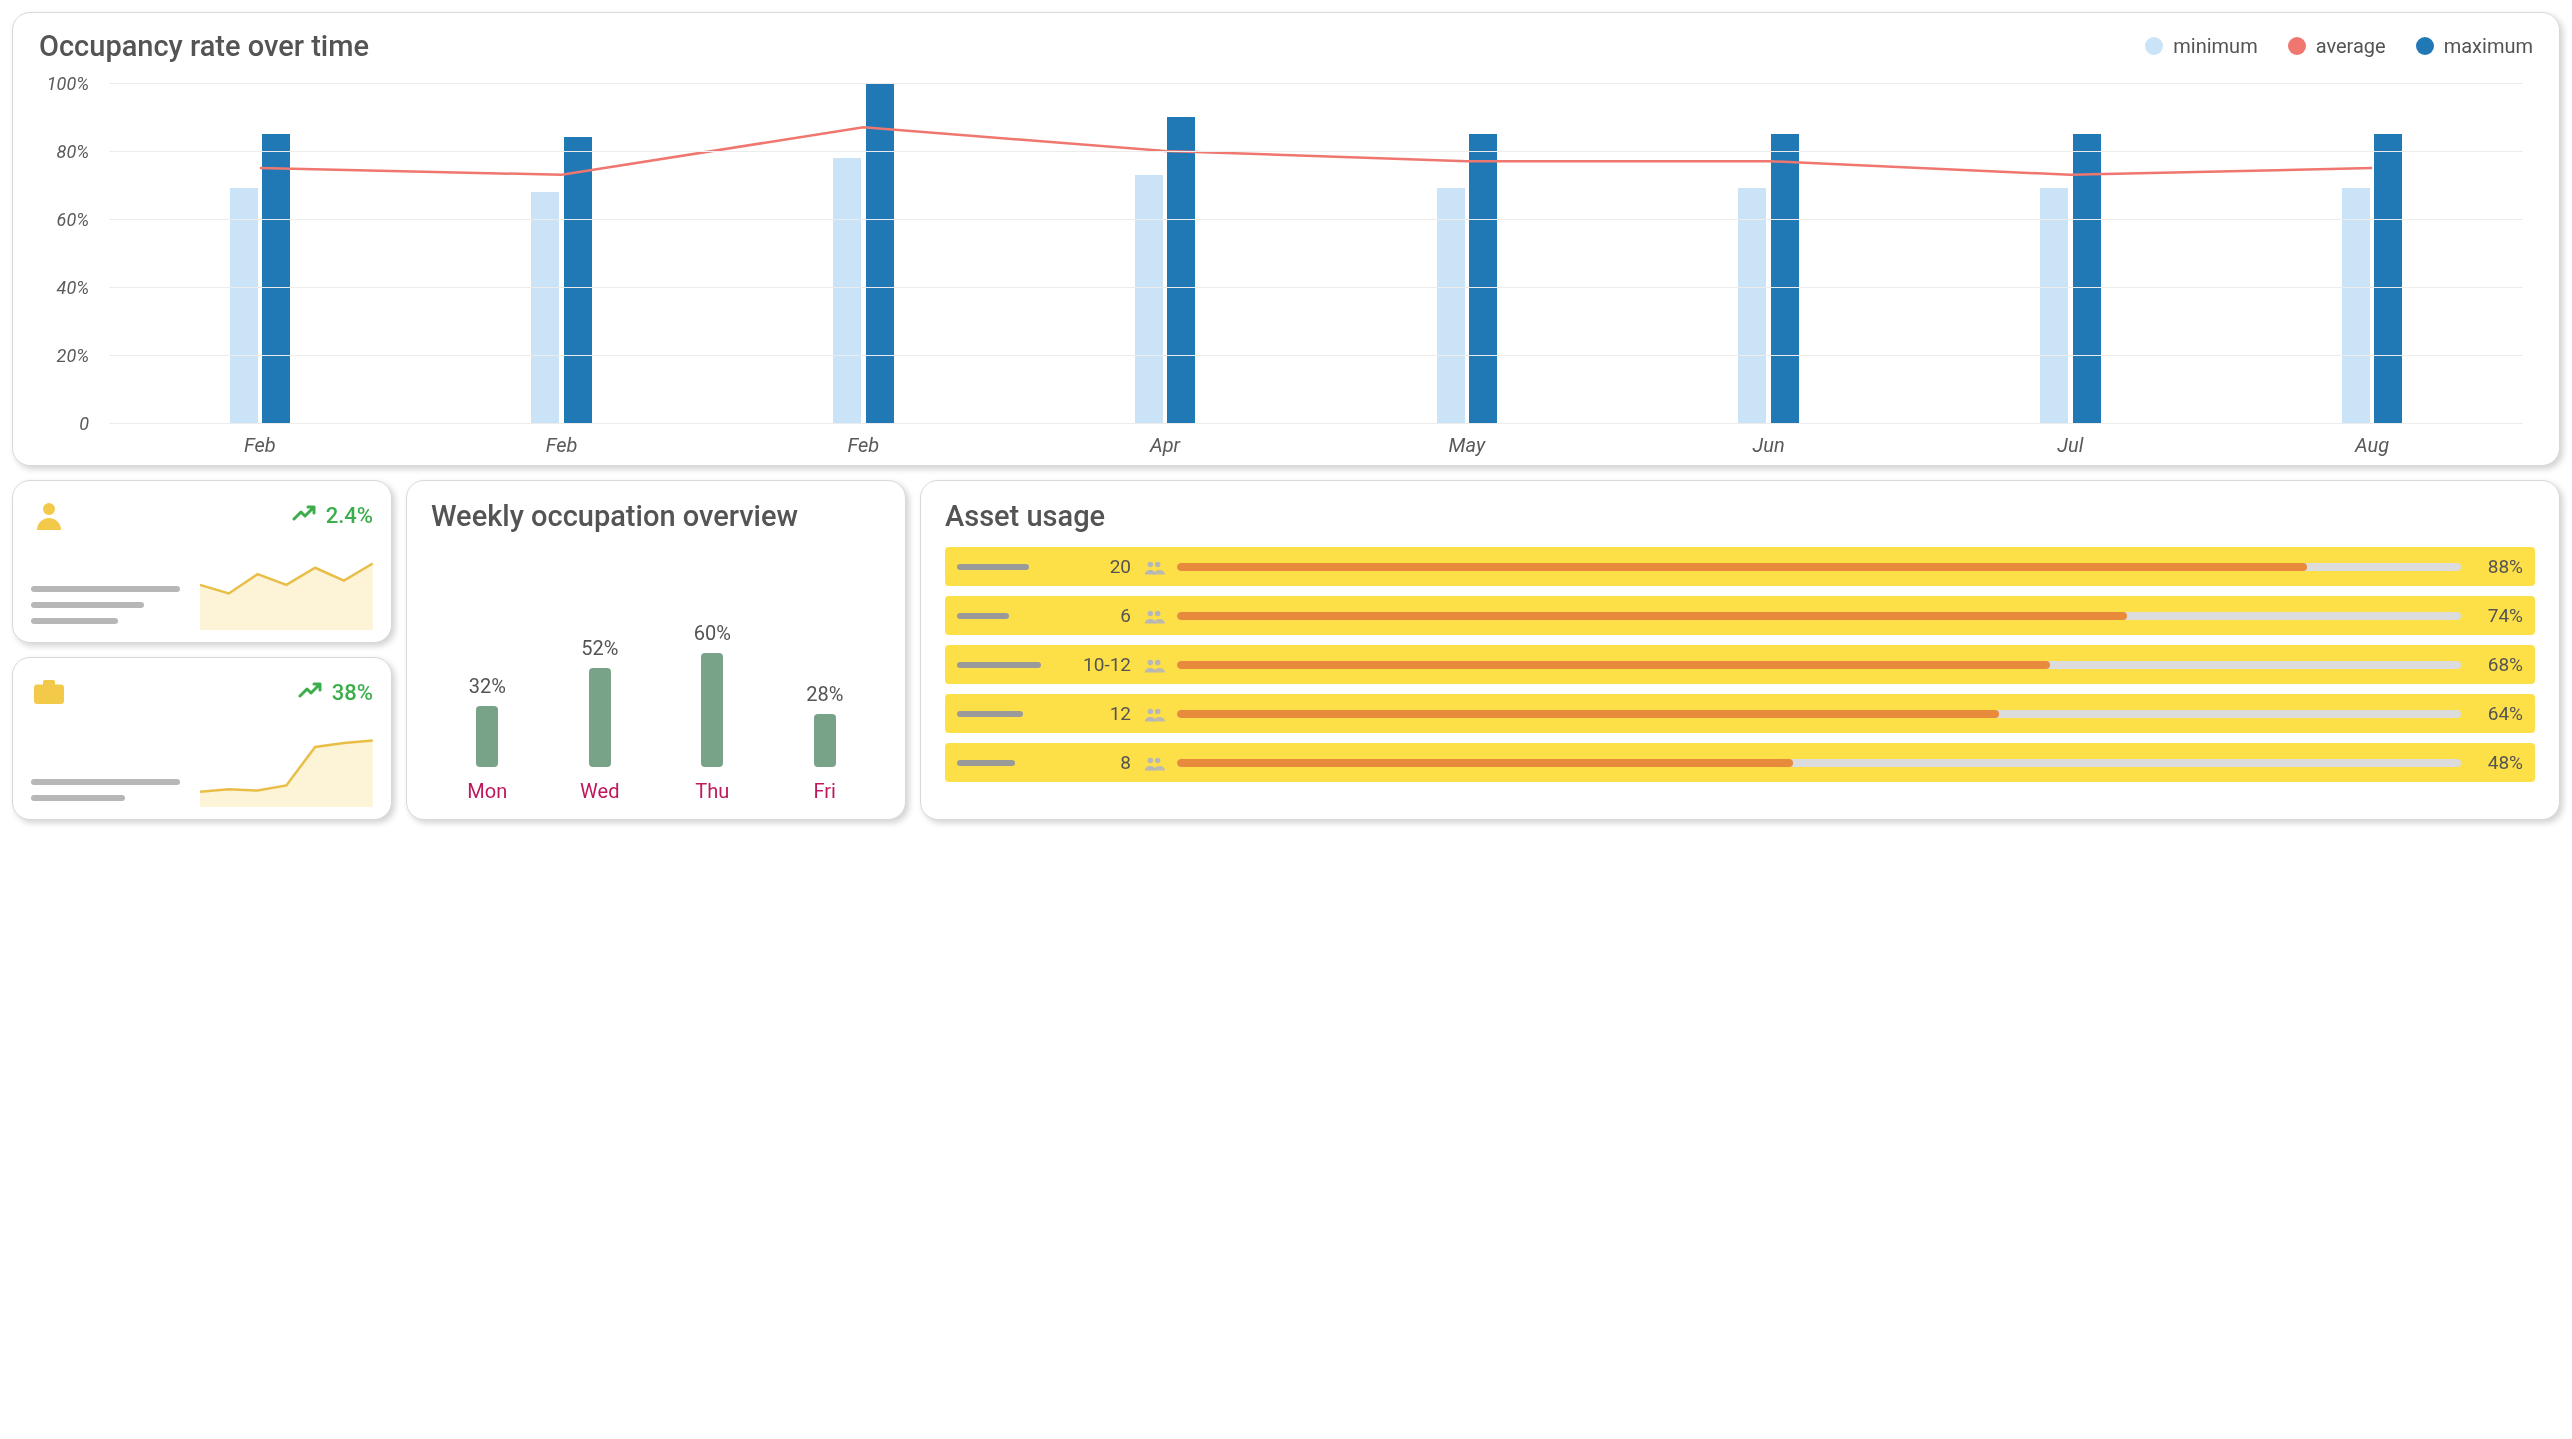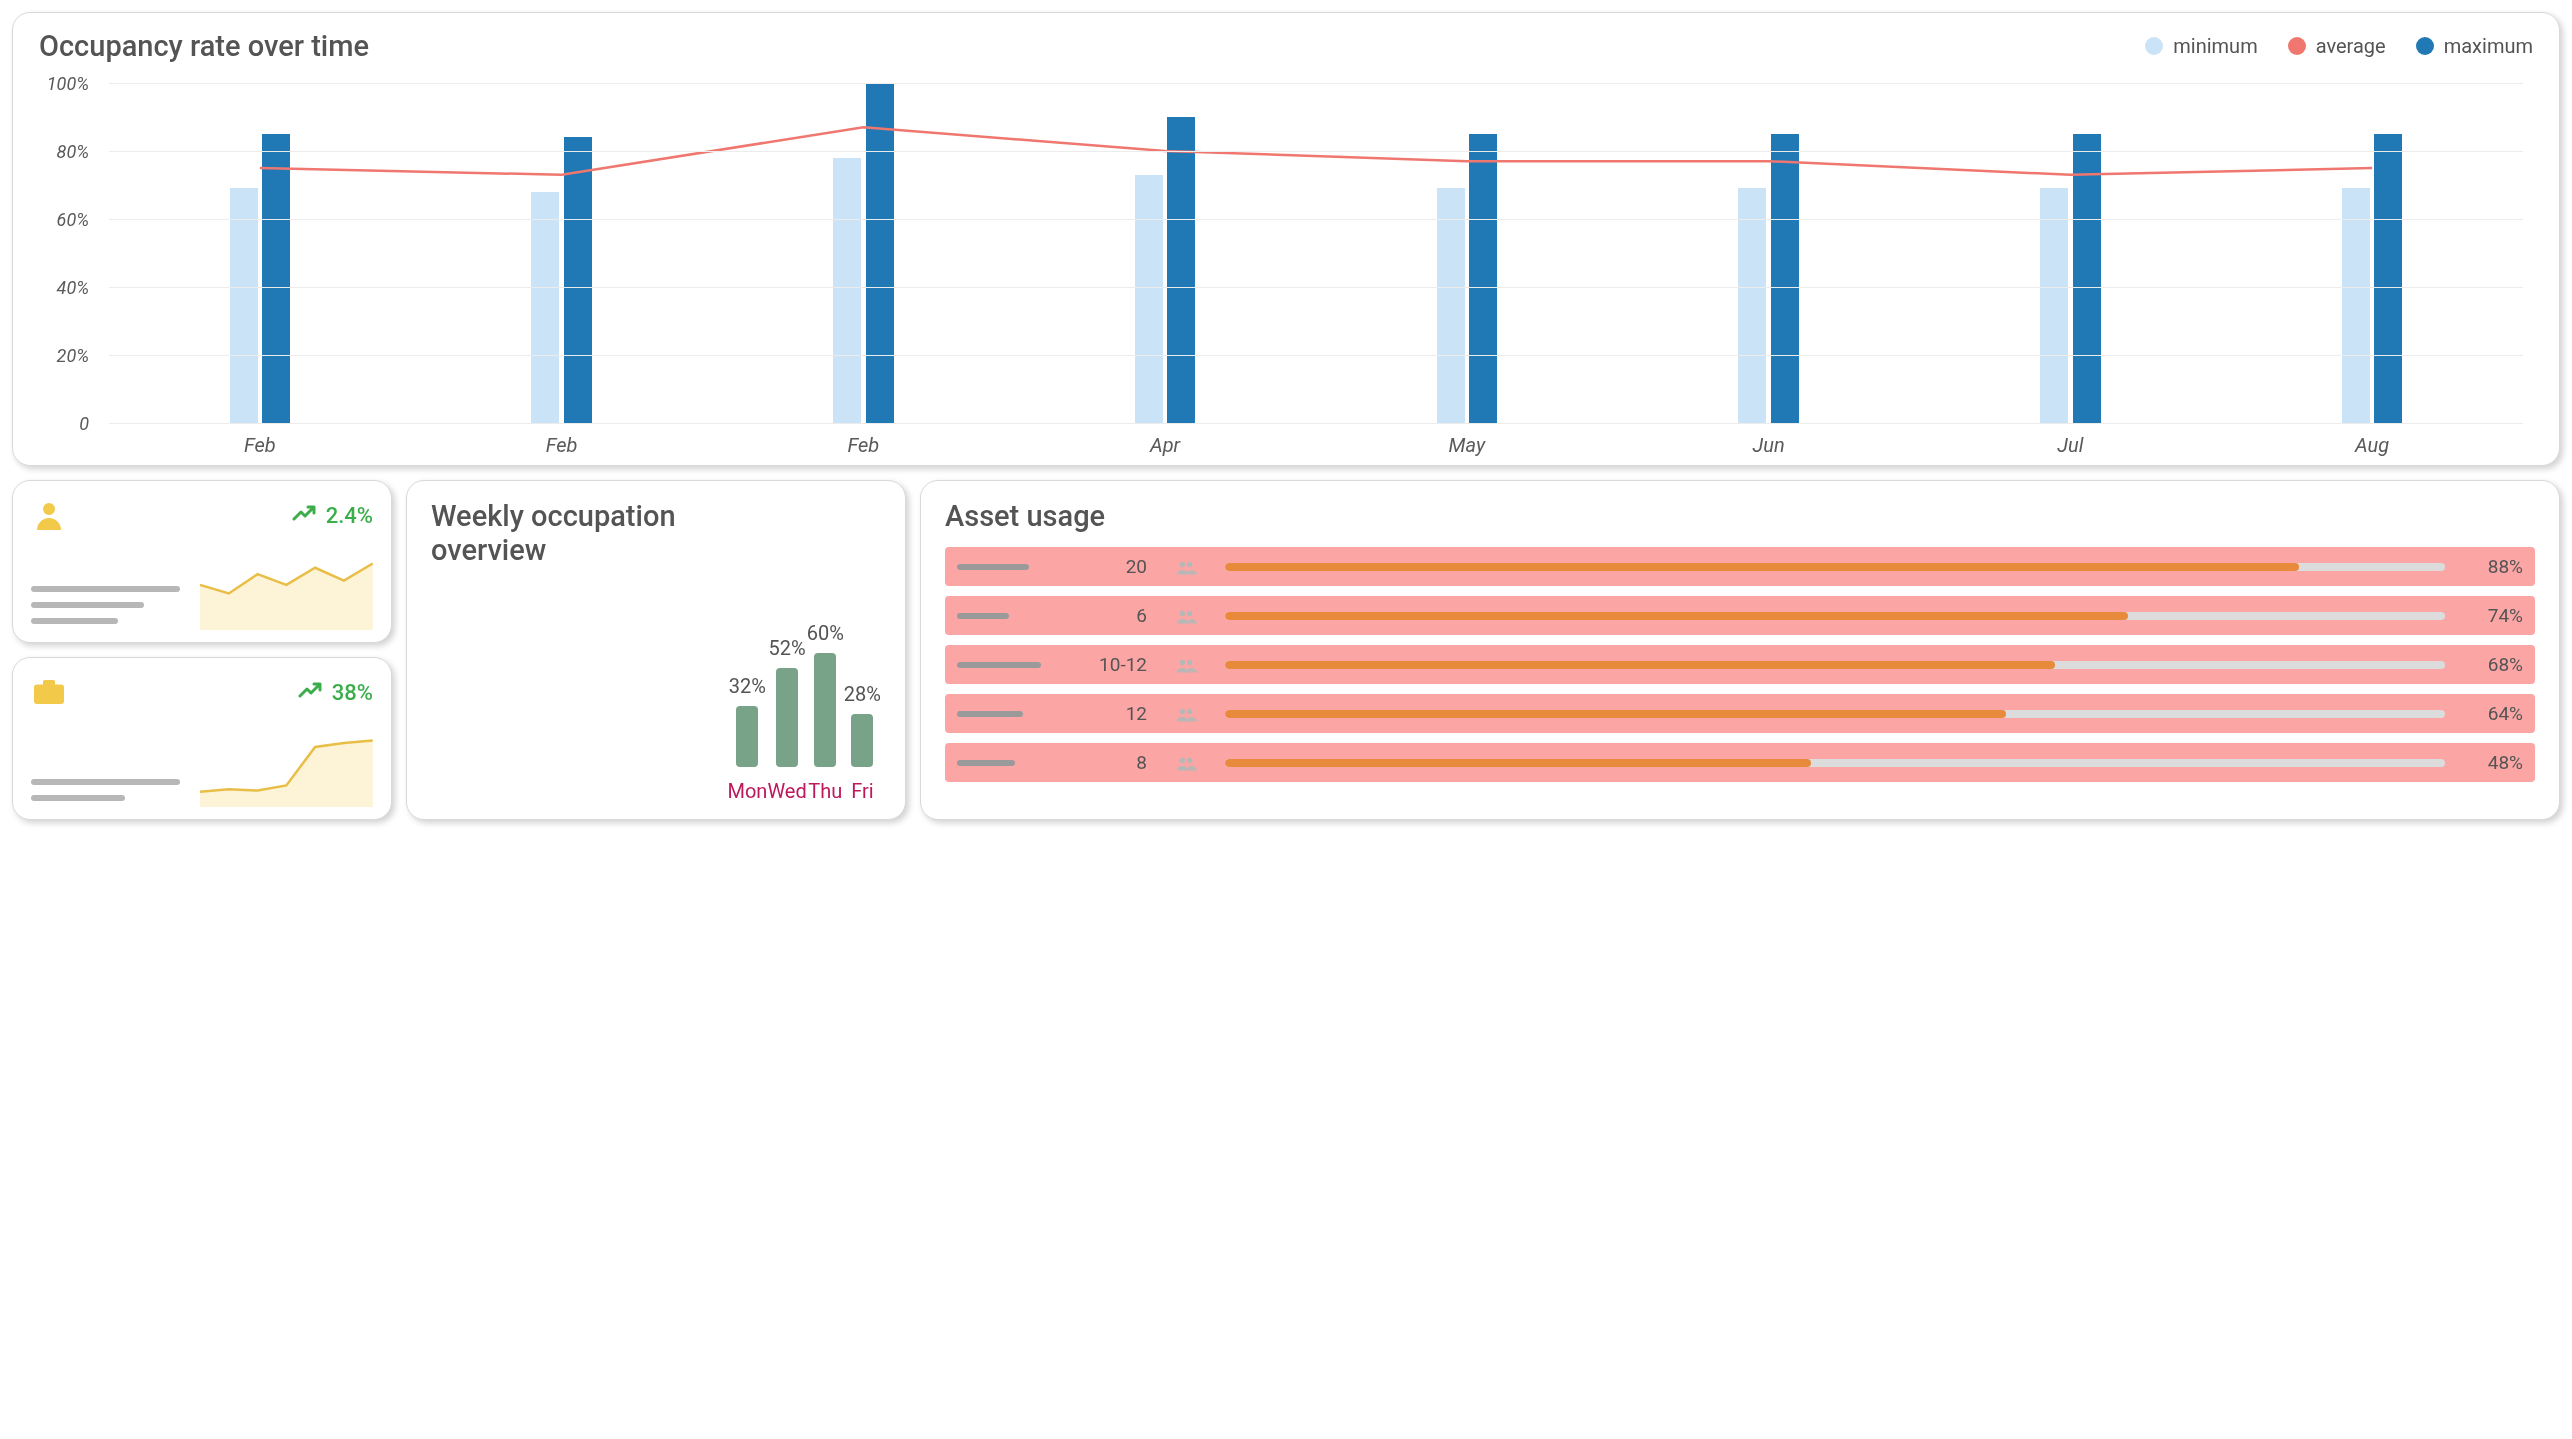--- a/index.html
+++ b/index.html
@@ -175,21 +175,21 @@
     flex: 1;
     height: 70px;
   }
   .spark svg { width: 100%; height: 100%; overflow: visible; }
   .spark-fill { fill: #fdf3d6; }
   .spark-stroke { fill: none; stroke: #e8be47; stroke-width: 2.5; }
   
   .weekly-card {
     padding: 18px 24px 14px 24px;
     display: flex;
-    flex-direction: row;
+    flex-direction: column;
   }
   .weekly-body {
     flex: 1;
     display: flex;
     align-items: flex-end;
     justify-content: space-around;
     padding: 16px 0 2px 0;
     position: relative;
   }
   .wk-col {
@@ -229,26 +229,26 @@
     flex-direction: column;
   }
   .asset-list {
     flex: 1;
     display: flex;
     flex-direction: column;
     gap: 10px;
     margin-top: 14px;
   }
   .asset-row {
-    background: #fca5a5;
+    background: #fde047;
     border-radius: 4px;
     display: flex;
     align-items: center;
     padding: 8px 12px;
-    gap: 28px;
+    gap: 12px;
     font-size: 19px;
     color: #545454;
   }
   .asset-name-ph {
     flex: 0 0 110px;
     display: flex;
     align-items: center;
   }
   .asset-name-ph .ph {
     height: 6px;

